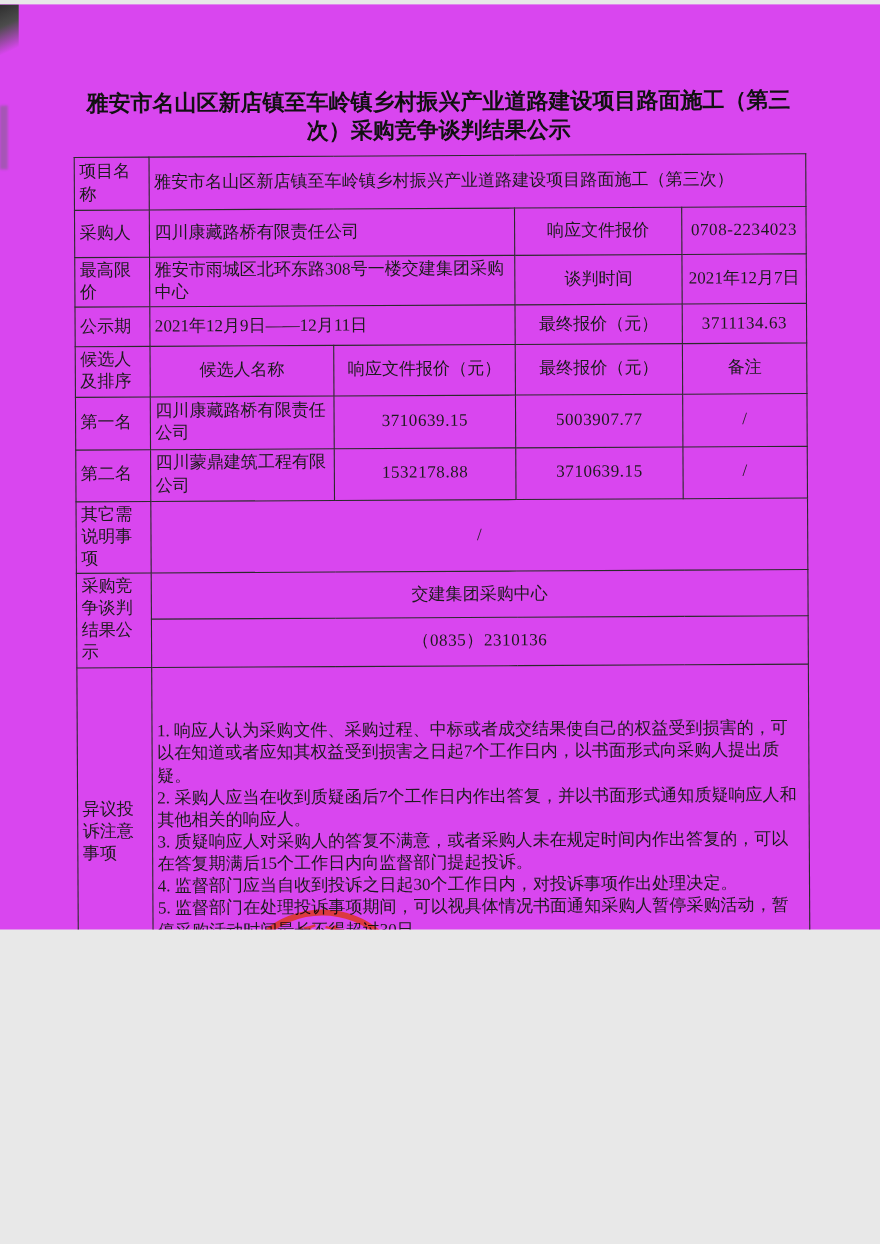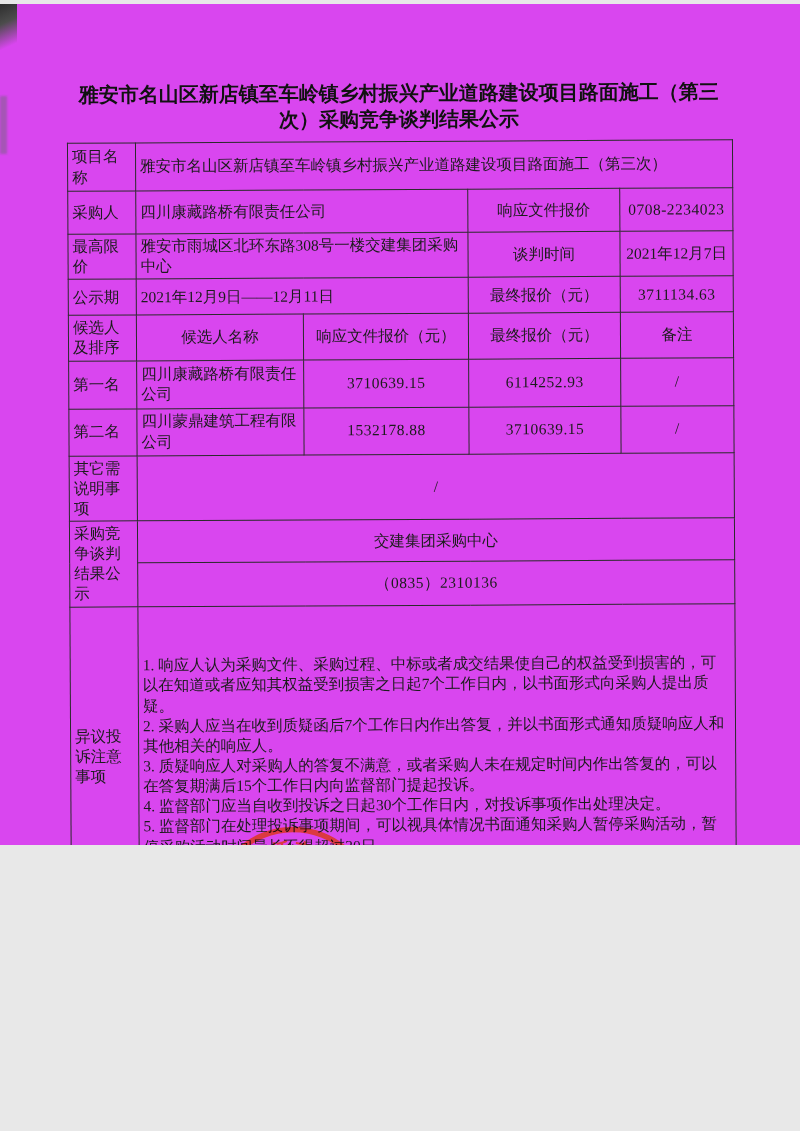--- a/index.html
+++ b/index.html
@@ -96,21 +96,21 @@
         <td class="lab">候选人及排序</td>
         <td class="cen">候选人名称</td>
         <td class="cen">响应文件报价（元）</td>
         <td class="cen">最终报价（元）</td>
         <td class="cen">备注</td>
       </tr>
       <tr style="height:48px">
         <td class="lab">第一名</td>
         <td class="val-left">四川康藏路桥有限责任公司</td>
         <td class="num">3710639.15</td>
-        <td class="num">6114252.93</td>
+        <td class="num">5003907.77</td>
         <td class="num">/</td>
       </tr>
       <tr style="height:47px">
         <td class="lab">第二名</td>
         <td class="val-left">四川蒙鼎建筑工程有限公司</td>
         <td class="num">1532178.88</td>
         <td class="num">3710639.15</td>
         <td class="num">/</td>
       </tr>
       <tr style="height:42px">

